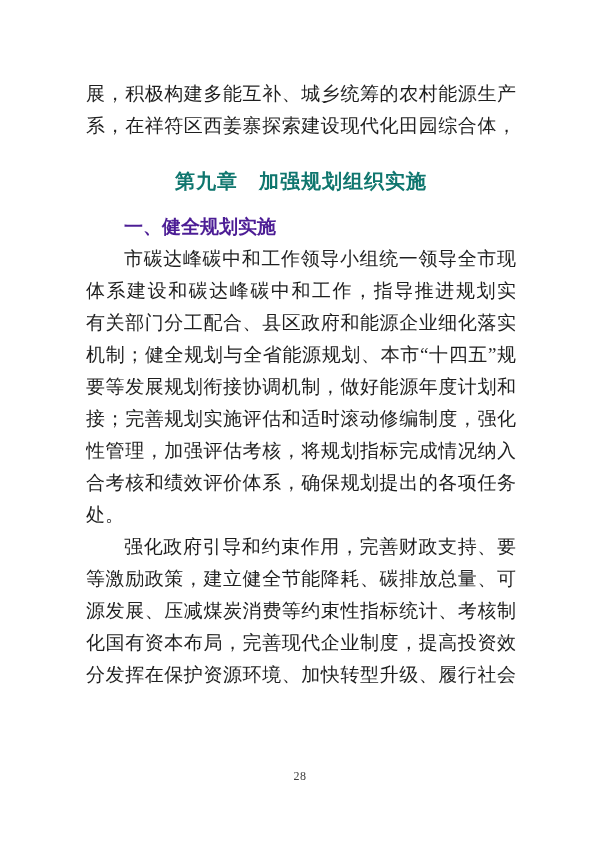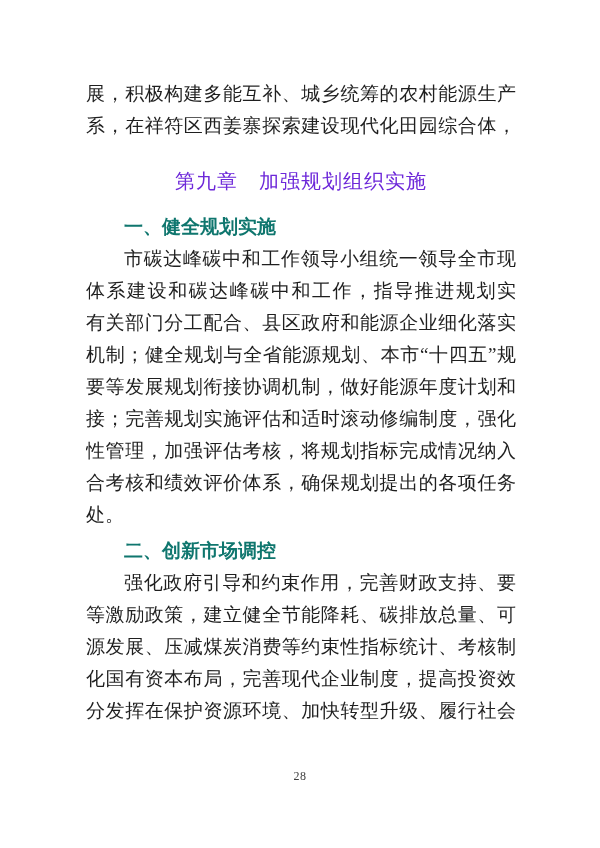--- a/index.html
+++ b/index.html
@@ -33,34 +33,34 @@
   }
   .line.lastline {
     text-align-last: left;
   }
   .line.indent {
     text-indent: 2em;
   }
   .chapter {
     margin: 24px 0 0 0;
     font-family: "Liberation Sans", "DejaVu Sans", sans-serif;
-    font-weight: 400;
+    font-weight: 700;
     font-size: 20px;
     line-height: 30px;
     text-align: center;
     letter-spacing: 1px;
-    color: #6d28d9;
+    color: #0f766e;
   }
   .section-heading {
     margin: 15px 0 0 0;
     font-size: 19px;
     line-height: 32px;
     font-weight: 700;
     text-indent: 2em;
-    color: #0f766e;
+    color: #4c1d95;
   }
   .section-heading.second {
     margin-top: 4px;
   }
   .page-number {
     position: absolute;
     left: 0;
     top: 766px;
     width: 100%;
     text-align: center;
@@ -85,21 +85,20 @@
     <div class="line indent">市碳达峰碳中和工作领导小组统一领导全市现代能源</div>
     <div class="line">体系建设和碳达峰碳中和工作，指导推进规划实施，其他</div>
     <div class="line">有关部门分工配合、县区政府和能源企业细化落实的工作</div>
     <div class="line">机制；健全规划与全省能源规划、本市“十四五”规划纲</div>
     <div class="line">要等发展规划衔接协调机制，做好能源年度计划和规划对</div>
     <div class="line">接；完善规划实施评估和适时滚动修编制度，强化规划刚</div>
     <div class="line">性管理，加强评估考核，将规划指标完成情况纳入政府综</div>
     <div class="line">合考核和绩效评价体系，确保规划提出的各项任务落到实</div>
     <div class="line lastline">处。</div>
 
-    <h2 class="section-heading second">二、创新市场调控</h2>
     <div class="line indent">强化政府引导和约束作用，完善财政支持、要素保障</div>
     <div class="line">等激励政策，建立健全节能降耗、碳排放总量、可再生能</div>
     <div class="line">源发展、压减煤炭消费等约束性指标统计、考核制度；优</div>
     <div class="line">化国有资本布局，完善现代企业制度，提高投资效率，充</div>
     <div class="line">分发挥在保护资源环境、加快转型升级、履行社会责任中</div>
 
   </div>
 
   <div class="page-number">28</div>
 </div>

